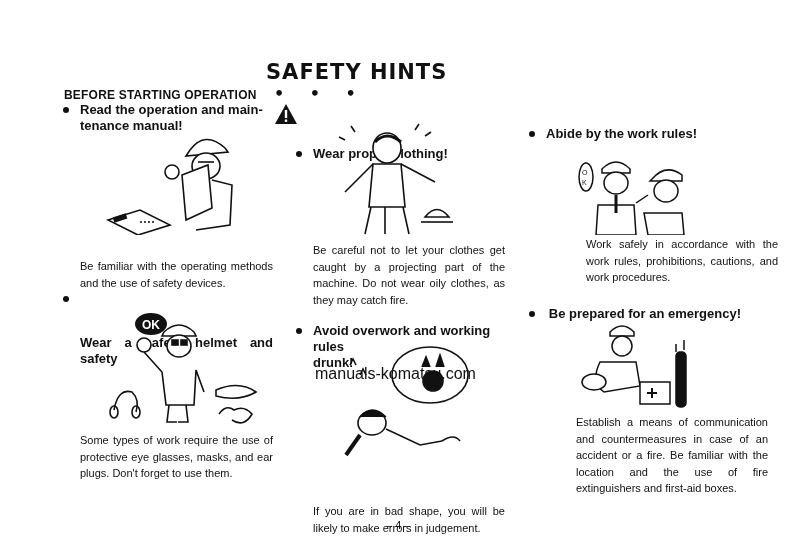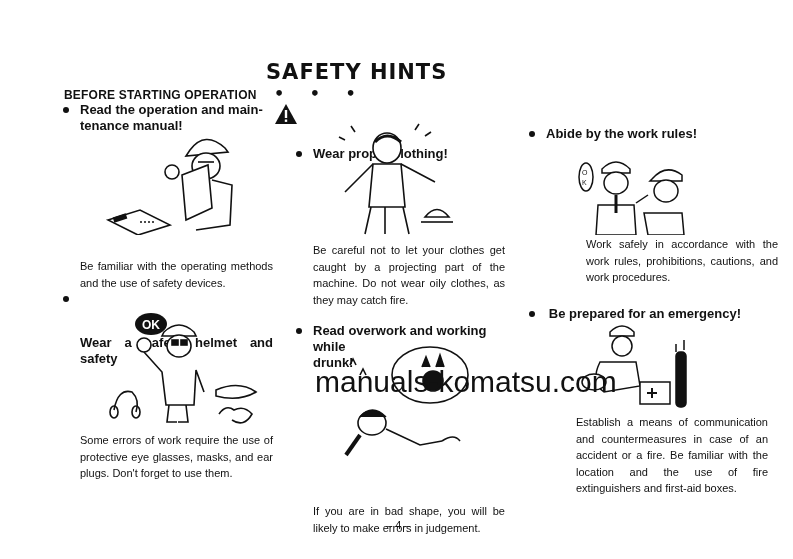--- a/index.html
+++ b/index.html
@@ -22,21 +22,21 @@
       font-weight: bold; font-size: 13px; line-height: 16px; position: absolute;
     }
     .bullet-head .dot {
       position: absolute; left: -17px; top: 5px; width: 6px; height: 6px; background: #111; border-radius: 50%;
     }
     .body-text {
       position: absolute; font-size: 11px; line-height: 16.5px; text-align: justify;
     }
     .illus { position: absolute; }
     .watermark {
-      position: absolute; left: 315px; top: 365px; font-size: 30px; color: #111;
+      position: absolute; left: 315px; top: 365px; font-size: 16px; color: #111;
       font-family: "Liberation Sans", sans-serif; background: transparent; text-align: right;
     }
     .page-num {
       position: absolute; left: 386px; top: 519px; font-size: 11px;
     }
     svg { display: block; }
   </style>
 </head>
 <body>
 
@@ -91,21 +91,21 @@
     <circle cx="40" cy="35" r="7" fill="#fff"></circle>
     <path d="M40 42 L58 62 L62 95 L90 95 L92 60 L100 82" fill="#fff"></path>
     <path d="M65 95 L63 112 h10 M82 95 L84 112 h-10"></path>
     <path d="M10 100 Q14 78 28 82 Q36 90 32 102"></path>
     <ellipse cx="10" cy="102" rx="4" ry="6"></ellipse>
     <ellipse cx="32" cy="102" rx="4" ry="6"></ellipse>
     <path d="M112 80 Q135 70 152 82 Q135 92 112 86 Z"></path>
     <path d="M115 104 Q122 94 130 100 Q140 95 148 104 Q140 118 128 110"></path>
   </svg>
 </div>
-<div class="body-text" style="left:80px; top:432px; width:193px;">Some errors of work require the use of protective eye glasses, masks, and ear plugs. Don't forget to use them.</div>
+<div class="body-text" style="left:80px; top:432px; width:193px;">Some types of work require the use of protective eye glasses, masks, and ear plugs. Don't forget to use them.</div>
 
 <div class="bullet-head" style="left:313px; top:102px; width:195px;margin-top:44px;">
   <span class="dot"></span>
   <span>Wear proper clothing!</span>
 </div>
 <div class="illus" style="left:325px; top:122px;">
   <svg width="160" height="115" viewBox="0 0 160 115" fill="none" stroke="#111" stroke-width="1.6">
     <ellipse cx="62" cy="26" rx="14" ry="15" fill="#fff"></ellipse>
     <path d="M50 20 Q62 8 76 20" stroke-width="3"></path>
     <path d="M48 42 L20 70 M76 42 L110 60"></path>
@@ -113,21 +113,21 @@
     <path d="M46 85 L40 112 M78 85 L84 112 M60 85 L60 112"></path>
     <path d="M90 8 l4 -6 M100 14 l6 -4 M30 10 l-4 -6 M20 18 l-6 -3"></path>
     <path d="M100 95 Q112 80 124 95 Z" fill="#fff"></path>
     <path d="M96 100 h32"></path>
   </svg>
 </div>
 <div class="body-text" style="left:313px; top:242px; width:192px;">Be careful not to let your clothes get caught by a projecting part of the machine. Do not wear oily clothes, as they may catch fire.</div>
 
 <div class="bullet-head" style="left:313px; top:323px; width:192px;">
   <span class="dot"></span>
-  <div>Read overwork and working while</div>
+  <div>Avoid overwork and working rules</div>
   <div>drunk!</div>
 </div>
 <div class="illus" style="left:330px; top:345px;">
   <svg width="170" height="120" viewBox="0 0 170 120" fill="none" stroke="#111" stroke-width="1.6">
     <ellipse cx="100" cy="30" rx="38" ry="28" fill="#fff"></ellipse>
     <path d="M92 22 l4 -10 l4 10 M106 22 l4 -12 l4 12" fill="#111"></path>
     <ellipse cx="103" cy="36" rx="10" ry="10" fill="#111"></ellipse>
     <path d="M20 20 l3 -6 l3 6 M30 30 l3 -6 l3 6"></path>
     <ellipse cx="42" cy="78" rx="14" ry="12" fill="#fff"></ellipse>
     <path d="M30 72 Q42 58 56 72" fill="#111"></path>

